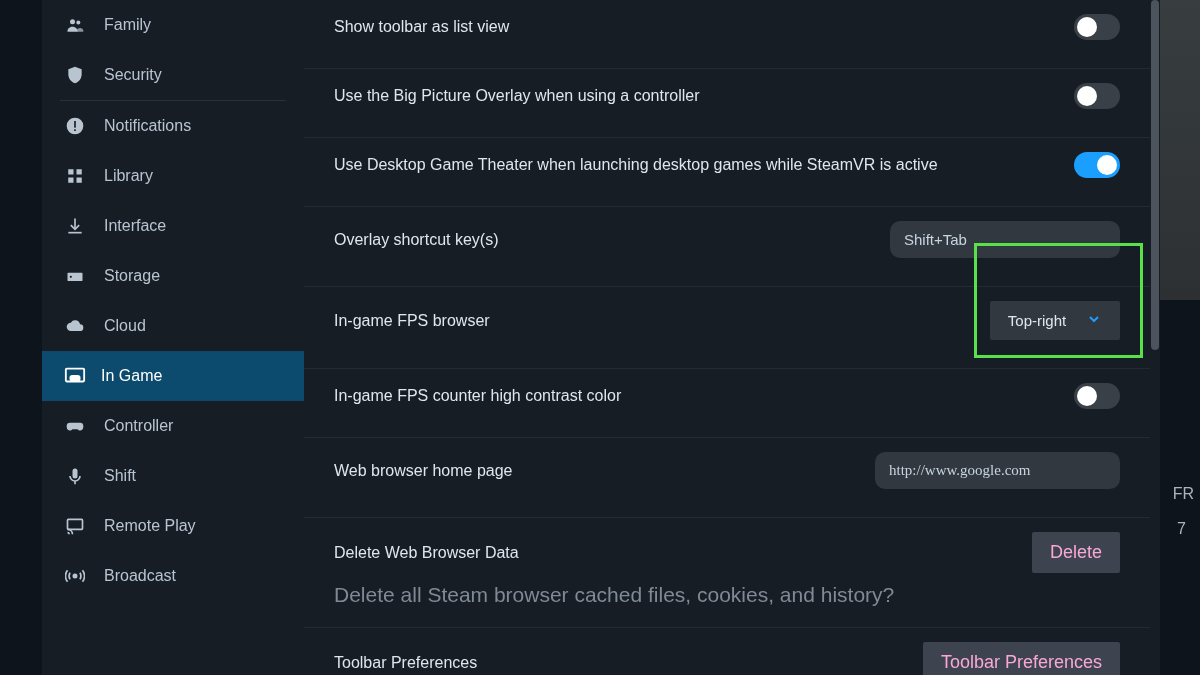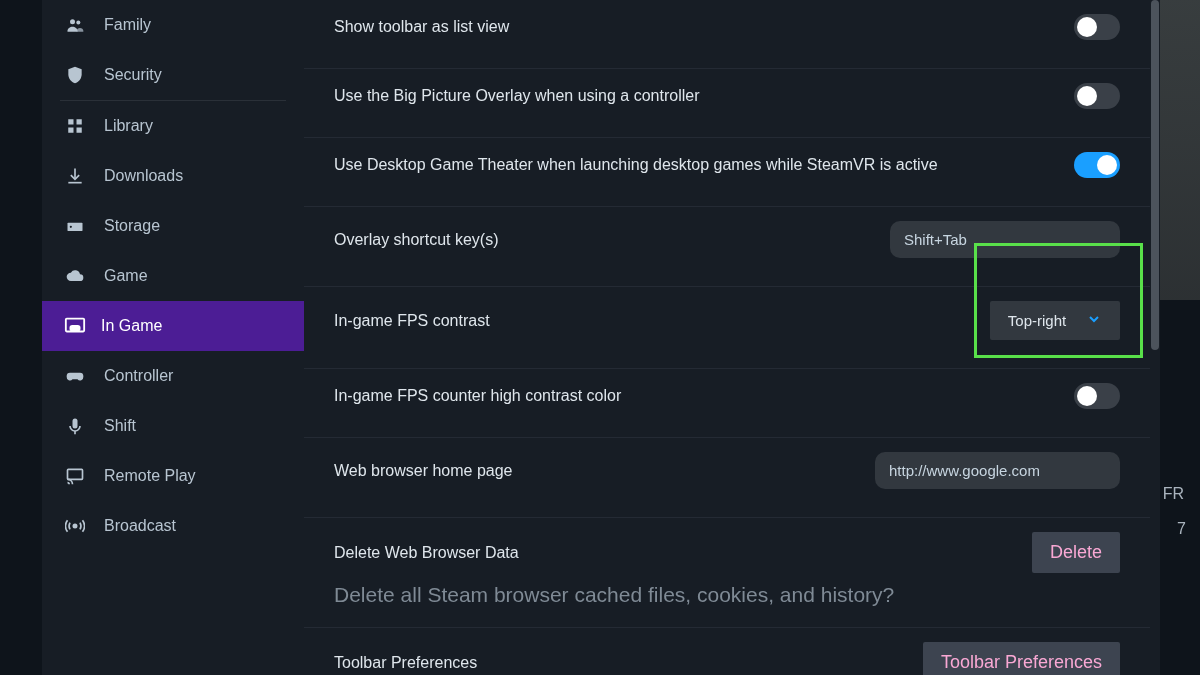--- a/index.html
+++ b/index.html
@@ -1,21 +1,21 @@
 <!DOCTYPE html>
 <html><head>
   <meta charset="utf-8">
   <style>
     * { margin: 0; padding: 0; box-sizing: border-box; font-family: Arial, "Helvetica Neue", sans-serif; }
     html, body { width: 1200px; height: 675px; overflow: hidden; background: #0e141b; color: #c7d5e0; }
     .viewport { width: 1200px; height: 675px; position: relative; display: flex; background: #0e141b; }
     .left-gutter { width: 42px; flex: 0 0 42px; background: #0e141b; }
     .sidebar { flex: 0 0 262px; background: #171d25; padding-top: 0; display: flex; flex-direction: column; }
     .sidebar-item { display: flex; align-items: center; gap: 18px; padding: 14px 18px 14px 22px; color: #b8c5d1; cursor: pointer; }
-    .sidebar-item.active { background: #4c1d95; color: #ffffff; gap: 15px; }
+    .sidebar-item.active { background: #0c4a6e; color: #ffffff; gap: 15px; }
     .sidebar-item .icon { width: 22px; height: 22px; display: flex; align-items: center; justify-content: center; color: #b8c5d1; flex: 0 0 22px; }
     .sidebar-item.active .icon { color: #ffffff; }
     .sidebar-item .label { font-size: 16px; }
     .sidebar-divider { height: 1px; background: #2a3038; margin: 0 18px; }
     .main { flex: 1 1 auto; background: #171d25; position: relative; padding: 0 0 0 0; }
     .main-inner { height: 100%; overflow: hidden; padding: 0 0 0 0; }
     .row { display: flex; align-items: center; min-height: 54px; padding: 14px 30px 28px 30px; border-bottom: 1px solid rgba(60,70,80,0.35); }
     .row.no-border { border-bottom: none; }
     .row .row-label { flex: 1 1 auto; font-size: 16px; color: #dfe6ec; }
     .row .row-control { flex: 0 0 auto; }
@@ -57,20 +57,30 @@
       <span class="icon">
           <svg viewBox="0 0 24 24" width="20" height="20" fill="currentColor">
             <path d="M12 2l8 3v6c0 5-3.5 9.5-8 11-4.5-1.5-8-6-8-11V5l8-3z"></path>
           </svg>
         </span>
       <span class="label">Security</span>
     </div>
 
     <div class="sidebar-divider"></div>
 
+    <div class="sidebar-item">
+      <span class="icon">
+          <svg viewBox="0 0 24 24" width="20" height="20" fill="currentColor">
+            <circle cx="12" cy="12" r="10"></circle>
+            <rect x="11" y="6" width="2" height="8" fill="#171d25"></rect>
+            <rect x="11" y="16" width="2" height="2" fill="#171d25"></rect>
+          </svg>
+        </span>
+      <span class="label">Notifications</span>
+    </div>
 
 
     <div class="sidebar-item">
       <span class="icon">
           <svg viewBox="0 0 24 24" width="18" height="18" fill="currentColor">
             <rect x="3" y="3" width="7" height="7"></rect>
             <rect x="14" y="3" width="7" height="7"></rect>
             <rect x="3" y="14" width="7" height="7"></rect>
             <rect x="14" y="14" width="7" height="7"></rect>
           </svg>
@@ -79,40 +89,40 @@
     </div>
 
     <div class="sidebar-item">
       <span class="icon">
           <svg viewBox="0 0 24 24" width="20" height="20" fill="none" stroke="currentColor" stroke-width="2">
             <path d="M12 3v12"></path>
             <path d="M7 11l5 5 5-5"></path>
             <path d="M4 20h16"></path>
           </svg>
         </span>
-      <span class="label">Downloads</span>
+      <span class="label">Interface</span>
     </div>
 
     <div class="sidebar-item">
       <span class="icon">
           <svg viewBox="0 0 24 24" width="20" height="20" fill="currentColor">
             <rect x="3" y="8" width="18" height="10" rx="1"></rect>
             <circle cx="7" cy="13" r="1.3" fill="#171d25"></circle>
           </svg>
         </span>
       <span class="label">Storage</span>
     </div>
 
     <div class="sidebar-item">
       <span class="icon">
           <svg viewBox="0 0 24 24" width="20" height="20" fill="currentColor">
             <path d="M7 18a5 5 0 010-10 6 6 0 0111 2 4 4 0 010 8H7z"></path>
           </svg>
         </span>
-      <span class="label">Game</span>
+      <span class="label">Cloud</span>
     </div>
 
     <div class="sidebar-item active">
       <span class="icon">
           <svg viewBox="0 0 24 24" width="22" height="22" fill="none" stroke="currentColor" stroke-width="2">
             <rect x="2" y="4" width="20" height="14" rx="1"></rect>
             <rect x="6" y="11" width="12" height="7" rx="3" fill="currentColor" stroke="none"></rect>
           </svg>
         </span>
       <span class="label">In Game</span>
@@ -195,21 +205,21 @@
       </div>
 
       <div class="row">
         <div class="row-label">Overlay shortcut key(s)</div>
         <div class="row-control">
           <input class="text-input" value="Shift+Tab" style="">
         </div>
       </div>
 
       <div class="row">
-        <div class="row-label">In-game FPS contrast</div>
+        <div class="row-label">In-game FPS browser</div>
         <div class="row-control">
           <div class="dropdown">
             <span>Top-right</span>
             <span class="chev"><svg viewBox="0 0 24 24" width="16" height="16" fill="none" stroke="currentColor" stroke-width="3">
                   <path d="M6 9l6 6 6-6"></path>
                 </svg></span>
           </div>
         </div>
       </div>
 
@@ -218,21 +228,21 @@
         <div class="row-control">
           <div class="toggle">
               <div class="knob"></div>
             </div>
         </div>
       </div>
 
       <div class="row">
         <div class="row-label">Web browser home page</div>
         <div class="row-control">
-          <input class="text-input" style="min-width: 245px;" value="http://www.google.com">
+          <input class="text-input" style="min-width: 245px; font-family: Liberation Serif, serif;" value="http://www.google.com">
         </div>
       </div>
 
       <div class="row no-border" style="padding-bottom:6px">
         <div class="row-label">Delete Web Browser Data</div>
         <div class="row-control">
           <button class="btn">Delete</button>
         </div>
       </div>
       <div class="sub-desc">Delete all Steam browser cached files, cookies, and history?</div>
@@ -248,16 +258,16 @@
 
     <div class="highlight-box" style="top:243px; left:670px; width:169px; height:115px;"></div>
   </div>
 
   <div class="scroll-gutter">
     <div class="scroll-thumb"></div>
   </div>
 
   <div class="right-strip">
     <div class="band-top"></div>
-    <div style="position:absolute; right:16px; top:485px; font-size:16px; color:#aab4be;">FR</div>
+    <div style="position:absolute; right:6px; top:485px; font-size:16px; color:#aab4be;">FR</div>
     <div style="position:absolute; right:14px; top:520px; font-size:16px; color:#aab4be;">7</div>
   </div>
 </div>
 
 </body></html>

